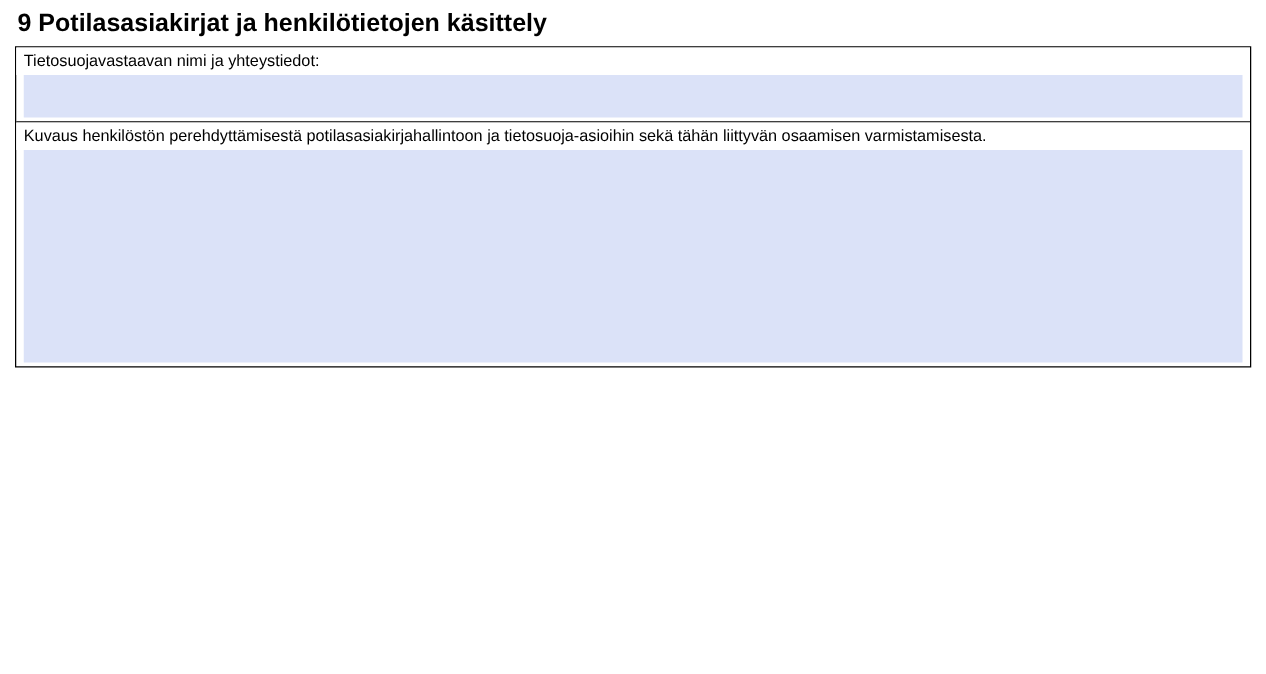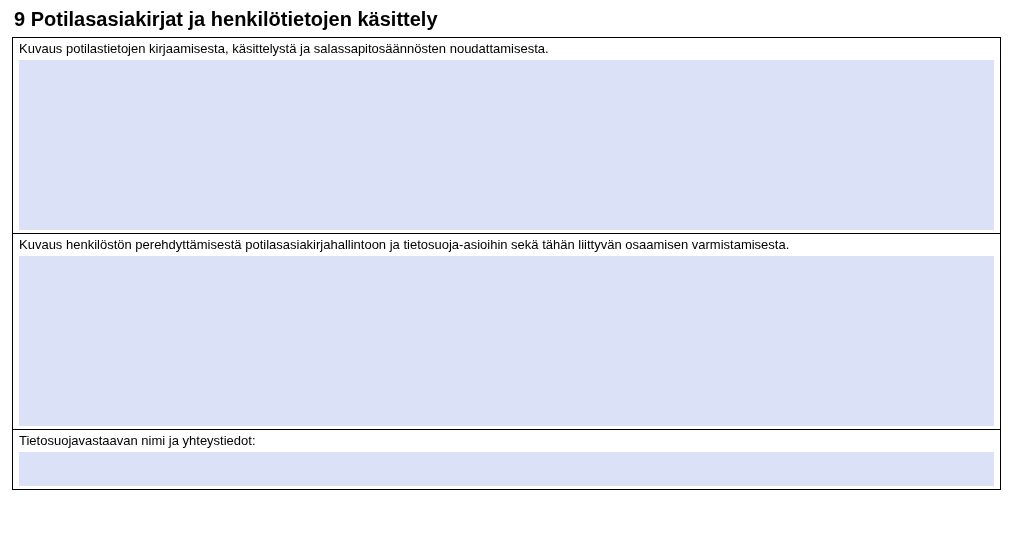--- a/index.html
+++ b/index.html
@@ -60,34 +60,28 @@
 </head>
 <body>
 
 <h2 class="section-title">
   <span>9</span>
   <span>Potilasasiakirjat ja henkilötietojen käsittely</span>
 </h2>
 
 <div class="form-container">
 
+
   <div class="form-field">
-    <div class="field-label">Kuvaus potilastietojen kirjaamisesta, käsittelystä ja salassapitosäännösten noudattamisesta.</div>
+    <div class="field-label">Tietosuojavastaavan nimi ja yhteystiedot:</div>
     <div class="field-input-wrap">
-      <textarea class="field-input" style=""></textarea>
+      <textarea class="field-input short" style=""></textarea>
     </div>
   </div>
 
   <div class="form-field">
     <div class="field-label">Kuvaus henkilöstön perehdyttämisestä potilasasiakirjahallintoon ja  tietosuoja-asioihin sekä tähän liittyvän osaamisen varmistamisesta.</div>
     <div class="field-input-wrap">
       <textarea class="field-input" style=""></textarea>
     </div>
   </div>
 
-  <div class="form-field">
-    <div class="field-label">Tietosuojavastaavan nimi ja yhteystiedot:</div>
-    <div class="field-input-wrap">
-      <textarea class="field-input short" style=""></textarea>
-    </div>
-  </div>
-
 </div>
 
 </body></html>

